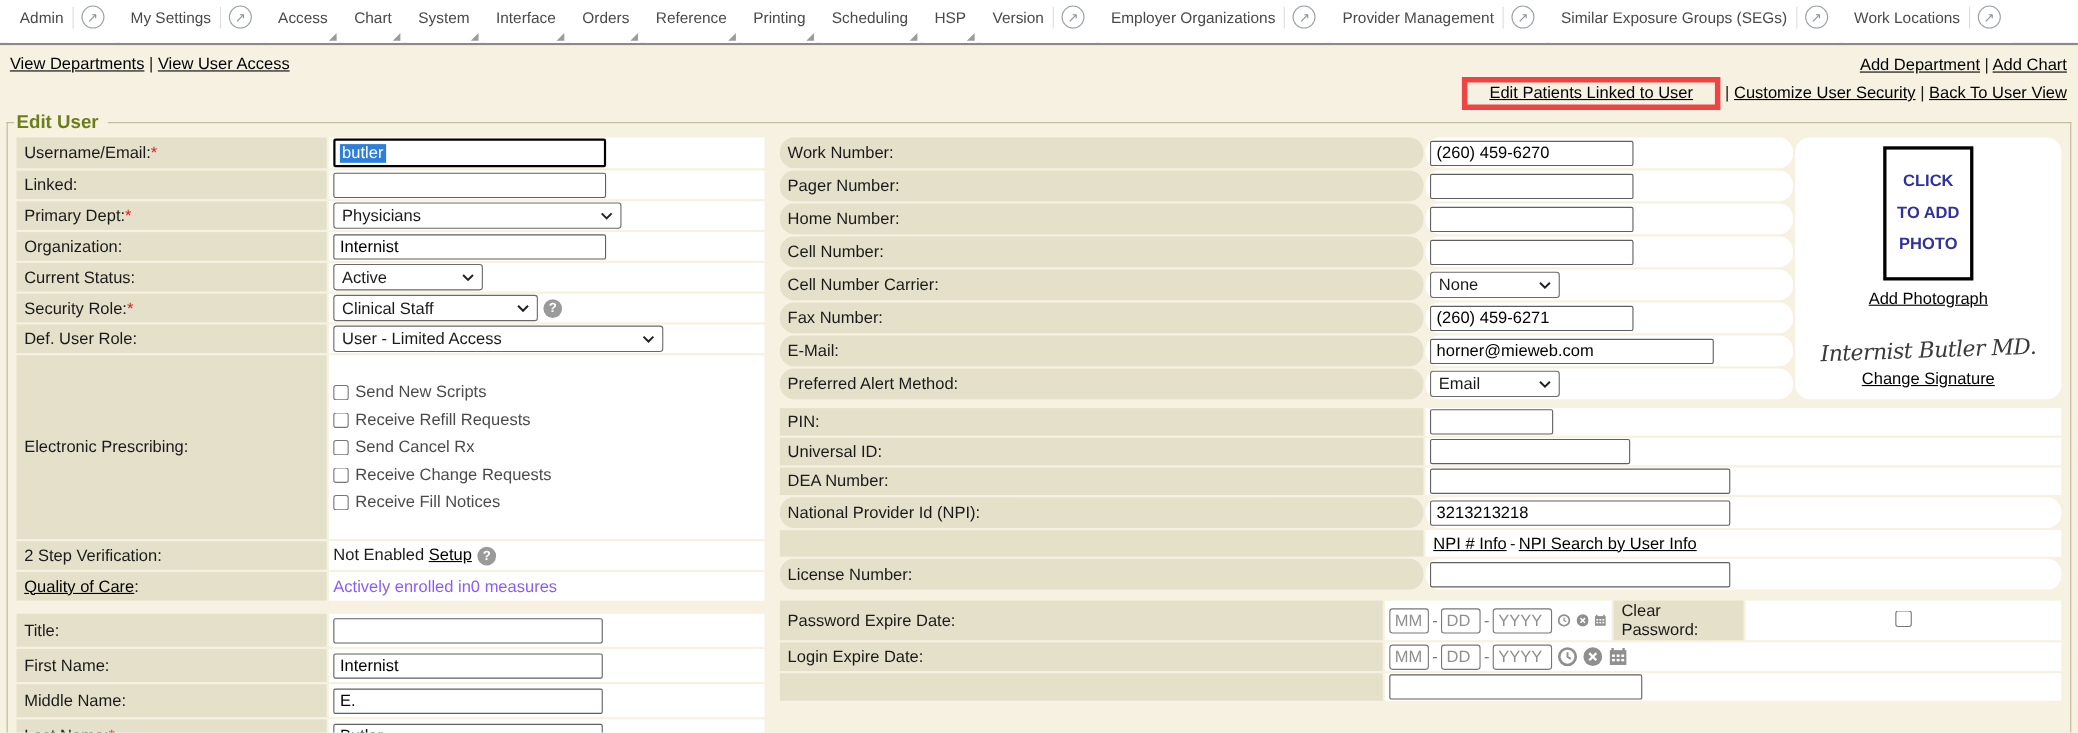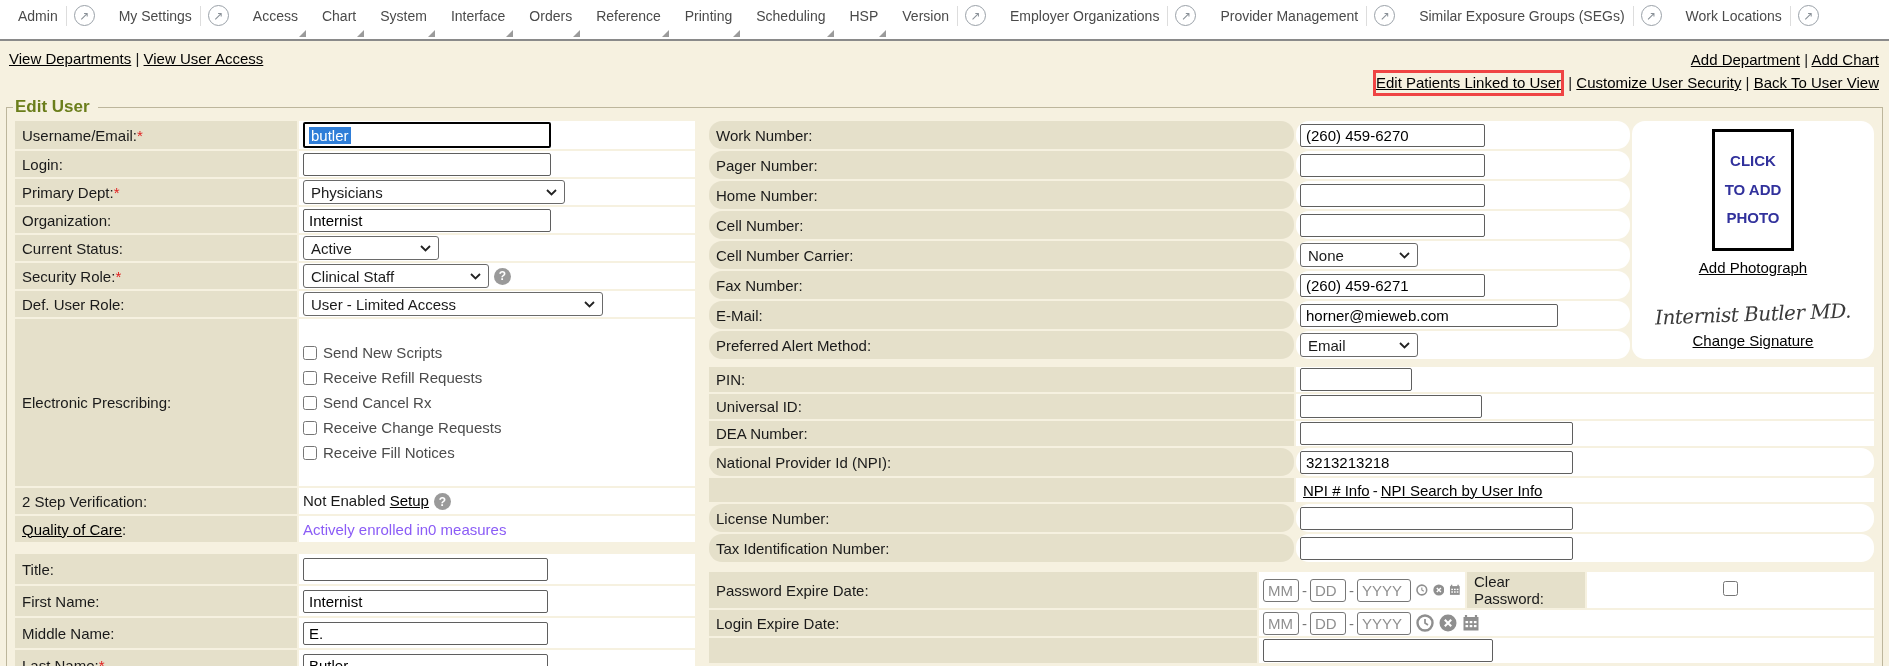--- a/index.html
+++ b/index.html
@@ -32,21 +32,21 @@
     color:#8a9198; font-size:12px; line-height:1;
   }
   .fold {
     position:absolute; right:2px; bottom:2px; width:0; height:0;
     border-left:7px solid transparent; border-bottom:7px solid #9b9b9b;
   }
 
   
   .linksbar { display:flex; justify-content:space-between; padding:9px 10px 0 9px; }
   .links-right { text-align:right; line-height:20px; }
-  .redbox { display:inline-block; border:3px solid #ef4444; padding:0 0; }
+  .redbox { display:inline-block; border:5px solid #ef4444; padding:0 20px; }
 
   
   fieldset.efs {
     margin:1px 6px 0 6px; border:1px solid #bdb69c; border-bottom:none;
     padding:2px 6px 0 6px;
   }
   legend.etitle { color:#6b7e1b; font-weight:bold; font-size:17px; padding:0 8px 0 2px; }
   .form-cols { display:flex; gap:10px; align-items:flex-start; }
   .left-col  { width:684px; flex:0 0 684px; }
   .right-col { flex:1; }
@@ -223,21 +223,21 @@
           <tbody>
               <tr class="r26">
             <td class="lbl"><span>Username/Email:</span><span class="req">*</span></td>
             <td class="val">
                   <div class="fakeinput" style="width:248px">
                     <span class="seltext">butler</span>
                   </div>
                 </td>
           </tr>
           <tr class="r26">
-            <td class="lbl"><span>Login:</span></td>
+            <td class="lbl"><span>Linked:</span></td>
             <td class="val"><input class="ti" style="width: 248px;" value=""></td>
           </tr>
           <tr class="r26">
             <td class="lbl"><span>Primary Dept:</span><span class="req">*</span></td>
             <td class="val">
               <div class="sel" style="width:262px">
                 <span>Physicians</span>
                 <svg class="chev" width="11" height="7" viewBox="0 0 11 7">
                       <path d="M1 1 L5.5 5.5 L10 1" stroke="#222" stroke-width="1.8" fill="none"></path>
                     </svg>
@@ -444,24 +444,20 @@
           <tr class="r24">
             <td class="lbl"></td>
             <td class="val npilinks">
               <a class="lnk">NPI # Info</a><span>-</span><a class="lnk">NPI Search by User Info</a>
             </td>
           </tr>
           <tr class="r28">
             <td class="lbl"><span>License Number:</span></td>
             <td class="val"><input class="ti" style="width: 273px;" value=""></td>
           </tr>
-          <tr class="r28">
-            <td class="lbl"><span>Tax Identification Number:</span></td>
-            <td class="val"><input class="ti" style="width: 273px;" value=""></td>
-          </tr>
         </tbody>
           </table>
 
         <table class="ft" style="margin-top:6px">
           <colgroup>
               <col style="width:548px">
               <col style="width:206px">
               <col style="width:118px">
               <col>
             </colgroup>

